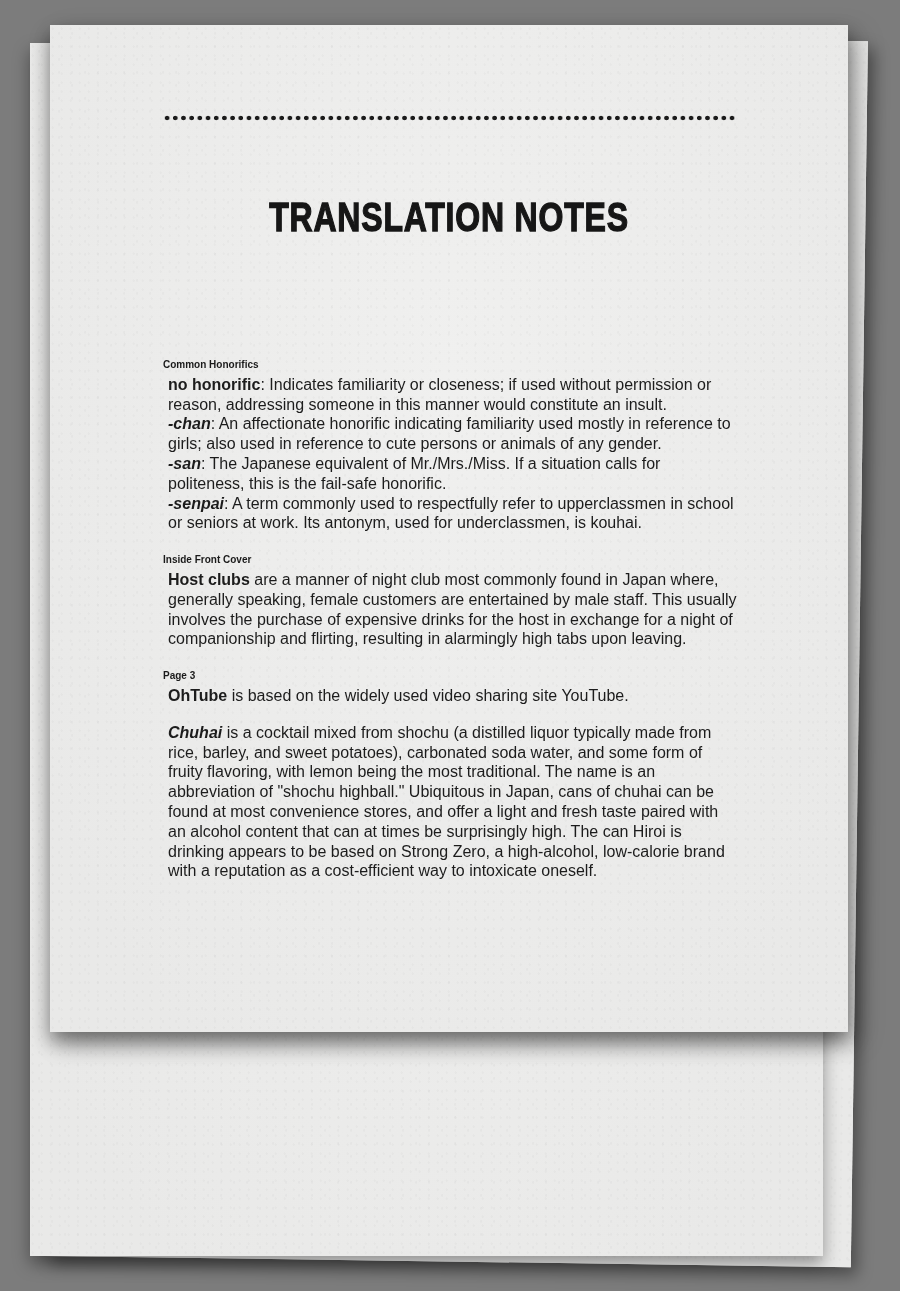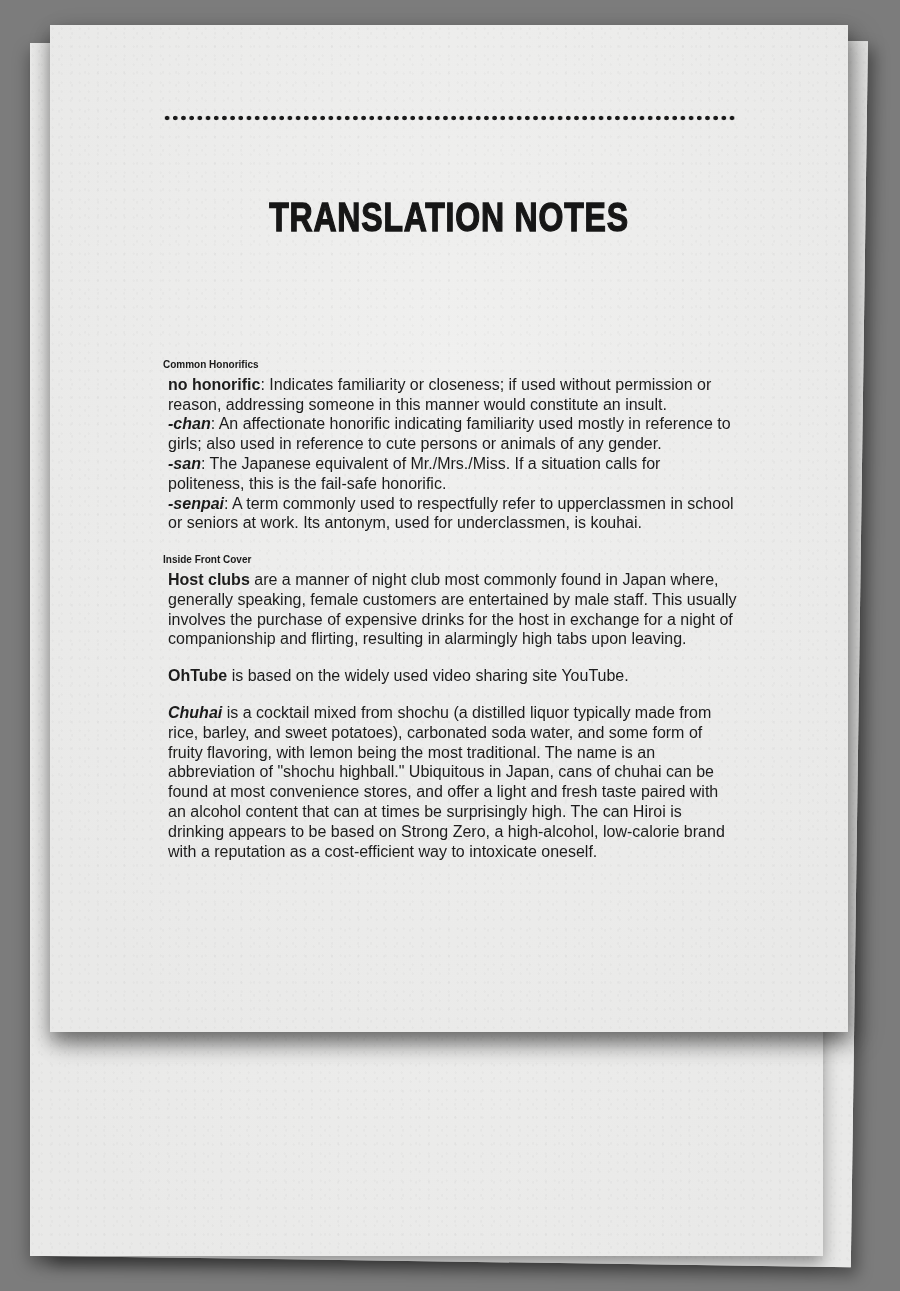--- a/index.html
+++ b/index.html
@@ -108,20 +108,21 @@
           <p class="note-paragraph"><span class="seg-b">no honorific</span><span class="seg-n">: Indicates familiarity or closeness; if used without permission or reason, addressing someone in this manner would constitute an insult.</span></p>
           <p class="note-paragraph"><span class="seg-bi">-chan</span><span class="seg-n">: An affectionate honorific indicating familiarity used mostly in reference to girls; also used in reference to cute persons or animals of any gender.</span></p>
           <p class="note-paragraph"><span class="seg-bi">-san</span><span class="seg-n">: The Japanese equivalent of Mr./Mrs./Miss. If a situation calls for politeness, this is the fail-safe honorific.</span></p>
           <p class="note-paragraph"><span class="seg-bi">-senpai</span><span class="seg-n">: A term commonly used to respectfully refer to upperclassmen in school or seniors at work. Its antonym, used for underclassmen, is </span><span class="seg-i">kouhai</span><span class="seg-n">.</span></p>
         </section>
         <section class="note-section">
           <h2 class="note-heading">Inside Front Cover</h2>
           <p class="note-paragraph"><span class="seg-b">Host clubs</span><span class="seg-n"> are a manner of night club most commonly found in Japan where, generally speaking, female customers are entertained by male staff. This usually involves the purchase of expensive drinks for the host in exchange for a night of companionship and flirting, resulting in alarmingly high tabs upon leaving.</span></p>
         </section>
         <section class="note-section">
+          <h2 class="note-heading">Page 3</h2>
           <p class="note-paragraph"><span class="seg-b">OhTube</span><span class="seg-n"> is based on the widely used video sharing site YouTube.</span></p>
         </section>
         <section class="note-section">
           <p class="note-paragraph"><span class="seg-bi">Chuhai</span><span class="seg-n"> is a cocktail mixed from </span><span class="seg-i">shochu</span><span class="seg-n"> (a distilled liquor typically made from rice, barley, and sweet potatoes), carbonated soda water, and some form of fruity flavoring, with lemon being the most traditional. The name is an abbreviation of "</span><span class="seg-i">shochu</span><span class="seg-n"> highball." Ubiquitous in Japan, cans of </span><span class="seg-i">chuhai</span><span class="seg-n"> can be found at most convenience stores, and offer a light and fresh taste paired with an alcohol content that can at times be surprisingly high. The can Hiroi is drinking appears to be based on Strong Zero, a high-alcohol, low-calorie brand with a reputation as a cost-efficient way to intoxicate oneself.</span></p>
         </section>
         <section class="note-section">
         </section>
       </div>
   </div>
 </div>

